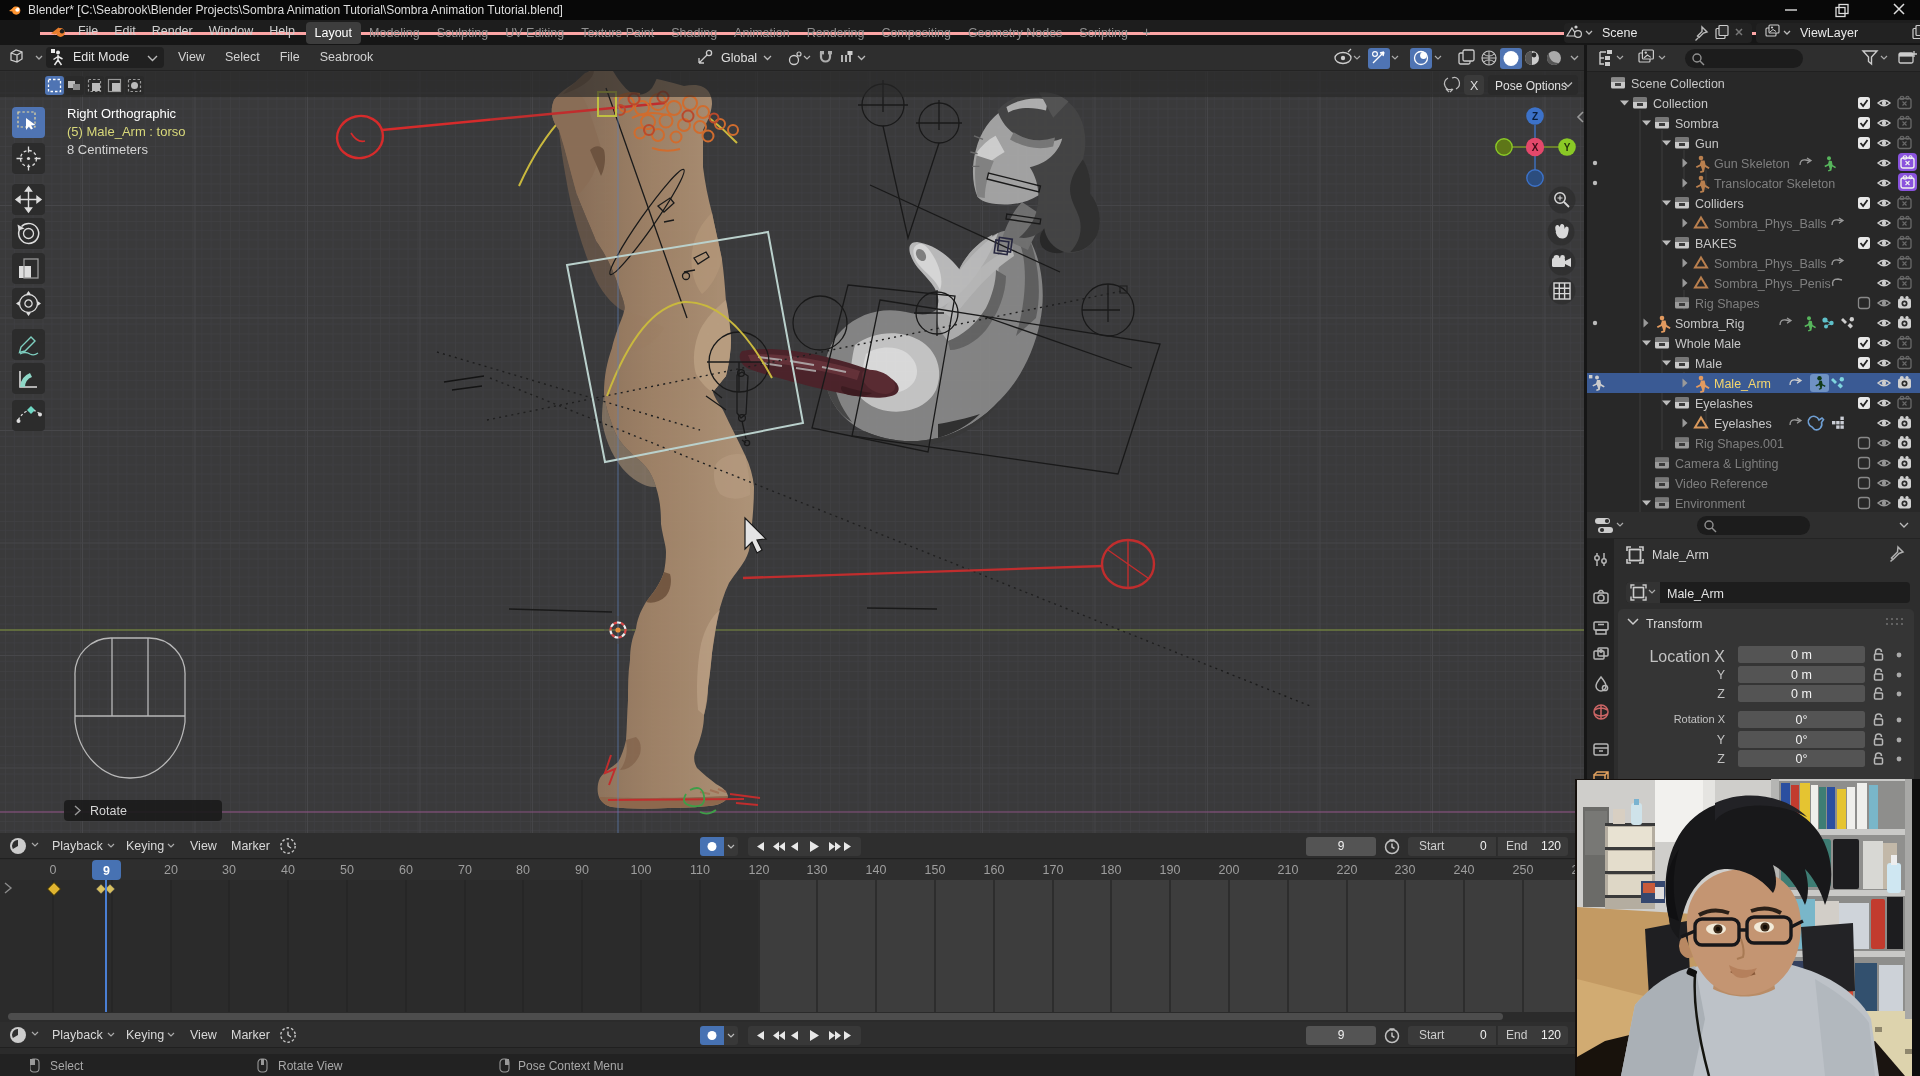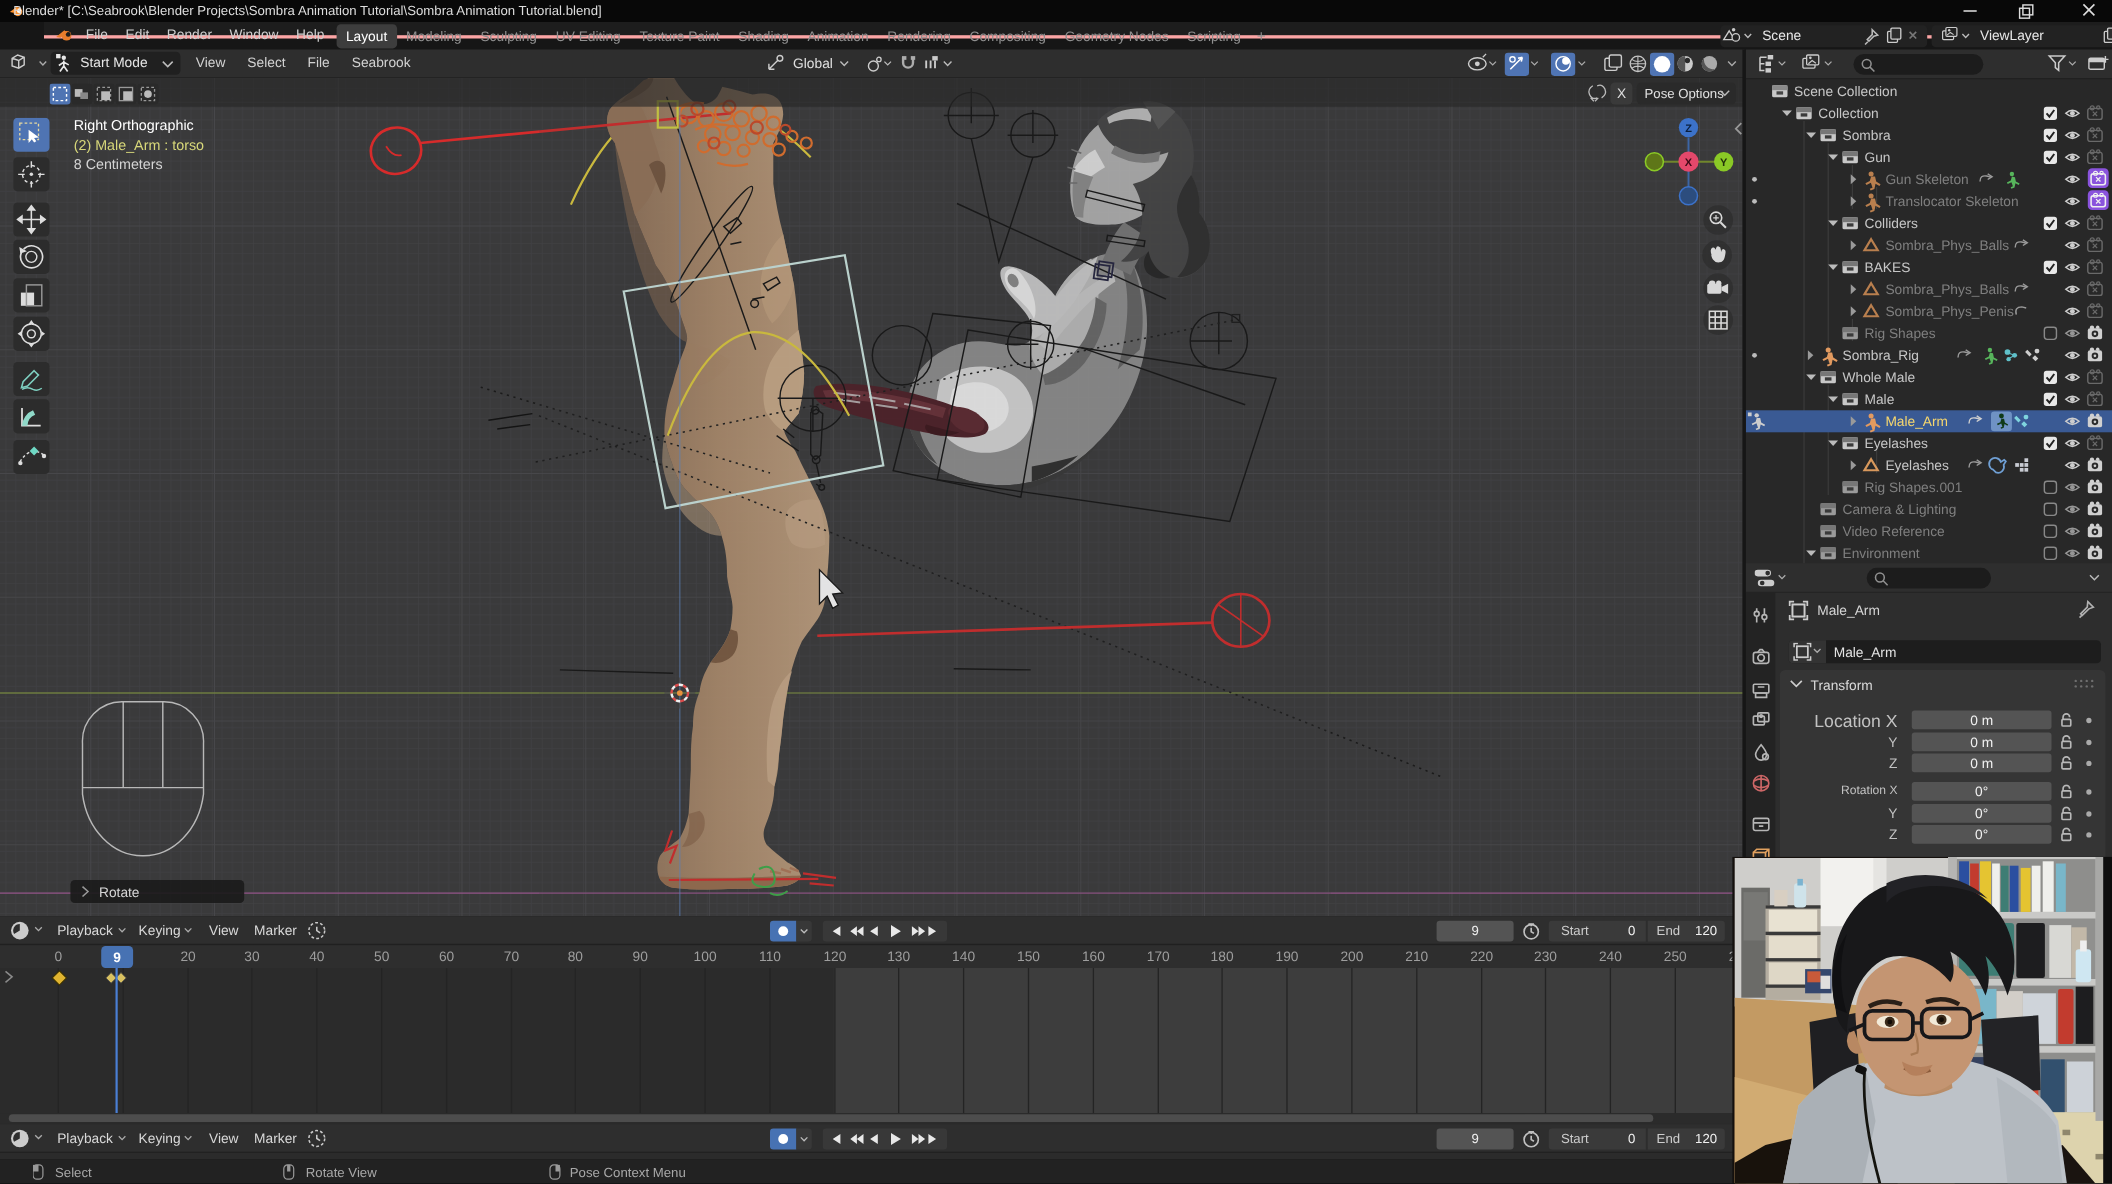--- a/index.html
+++ b/index.html
@@ -27,21 +27,21 @@
 <div id="app">
 
   <div class="abs titlebar">
     <span style="position:absolute;left:8px;top:3px;width:14px;height:14px;">
       <svg width="14" height="14" viewBox="0 0 14 14">
           <circle cx="8.2" cy="7.6" r="4.1" fill="#ff9430"></circle>
           <circle cx="9.4" cy="6.7" r="2.1" fill="#fff"></circle>
           <path d="M1 8 L7 3.4 L9 5 L4 8.6 Z" fill="#ff9430"></path>
         </svg>
     </span>
-    <span style="position:absolute;left:12px;top:3px;">Blender* [C:\Seabrook\Blender Projects\Sombra Animation Tutorial\Sombra Animation Tutorial.blend]</span>
+    <span style="position:absolute;left:28px;top:3px;">Blender* [C:\Seabrook\Blender Projects\Sombra Animation Tutorial\Sombra Animation Tutorial.blend]</span>
 
     <svg class="abs" style="left:1770px;top:0px;" width="150" height="20">
       <line x1="15" y1="10" x2="27" y2="10" stroke="#ddd" stroke-width="1.4"></line>
       <rect x="69" y="4.5" width="9" height="9" fill="none" stroke="#ddd" stroke-width="1.3"></rect>
       <rect x="66" y="7.5" width="9" height="9" fill="none" stroke="#ddd" stroke-width="1.3"></rect>
       <path d="M124 4 L134 14 M134 4 L124 14" stroke="#ddd" stroke-width="1.5"></path>
     </svg>
   </div>
 
   <div class="abs menubar">
@@ -101,21 +101,21 @@
           <path d="M3 5 l5 -3 l6 2 v7 l-5 3 l-6 -2 z M3 5 l6 2 l5 -3 M9 7 v7"></path>
         </g>
       <path d="M28 8 l3 3 l3 -3" fill="none" stroke="#aaa" stroke-width="1.3"></path>
     </svg>
     <div class="abs" style="left:46px;top:2px;width:118px;height:21px;background:#202020;border-radius:4px;"></div>
     <svg class="abs" style="left:50px;top:4px;" width="20" height="18">
         <circle cx="8" cy="3.5" r="2" fill="#e8e8e8"></circle>
         <path d="M8 6 v5 M8 7.5 l-4.5 3 M8 7.5 l4.5 2.5 M8 11 l-3.5 5 M8 11 l3.5 5" stroke="#e8e8e8" stroke-width="1.5"></path>
         <rect x="1" y="0" width="4" height="4" fill="#e8e8e8"></rect>
       </svg>
-    <span class="abs" style="left:73px;top:5px;color:#e6e6e6;font-size:12.5px;">Start Mode</span>
+    <span class="abs" style="left:73px;top:5px;color:#e6e6e6;font-size:12.5px;">Edit Mode</span>
     <svg class="abs" style="left:146px;top:10px;" width="14" height="8">
         <path d="M2 1 l4.5 4.5 L11 1" fill="none" stroke="#bbb" stroke-width="1.4"></path>
       </svg>
     <div style="position:absolute;left:168px;top:0px;">
       <span class="hmenu">View</span><span class="hmenu">Select</span><span class="hmenu">File</span><span class="hmenu">Seabrook</span>
     </div>
 
     <svg class="abs" style="left:694px;top:2px;" width="200" height="22">
       <g stroke="#ccc" fill="none" stroke-width="1.3">
           <path d="M5 16 L15 6 M5 16 h5 M5 16 v-5"></path>
@@ -387,21 +387,21 @@
         <path d="M75 716 h110 M112 638 v78 M148 638 v78"></path>
       </g>
 
       <rect x="64" y="800" width="158" height="21" rx="4" fill="#1b1b1b" opacity="0.92"></rect>
       <path d="M75 806 l5 4.5 l-5 4.5" fill="none" stroke="#999" stroke-width="1.4"></path>
       <text x="90" y="815" fill="#d5d5d5" font-size="12.5" font-family="Liberation Sans">Rotate</text>
     </svg>
   </div>
 
   <div class="abs" style="left:67px;top:106px;color:#ffffff;font-size:13px;">Right Orthographic</div>
-  <div class="abs" style="left:67px;top:124px;color:#d8d87a;font-size:13px;">(2) Male_Arm : torso</div>
+  <div class="abs" style="left:67px;top:124px;color:#d8d87a;font-size:13px;">(5) Male_Arm : torso</div>
   <div class="abs" style="left:67px;top:142px;color:#d4d4d4;font-size:13px;">8 Centimeters</div>
 
   <svg class="abs" style="left:12px;top:107px;" width="36" height="340">
     <rect x="0" y="0" width="33" height="31" rx="4" fill="#4f74b3"></rect>
     <g transform="translate(6,5)">
         <rect x="0" y="0" width="17" height="15" fill="none" stroke="#e8d9a0" stroke-width="1.2" stroke-dasharray="2.4 2"></rect>
         <path d="M8 6 l0 12 l3 -3.5 l2 3 l2 -1 l-2 -3 l4.5 -0.5 z" fill="#fff"></path>
       </g>
     <rect x="0" y="36" width="33" height="31" rx="4" fill="#2c2c2c"></rect>
     <g transform="translate(16.5,51.5)">

